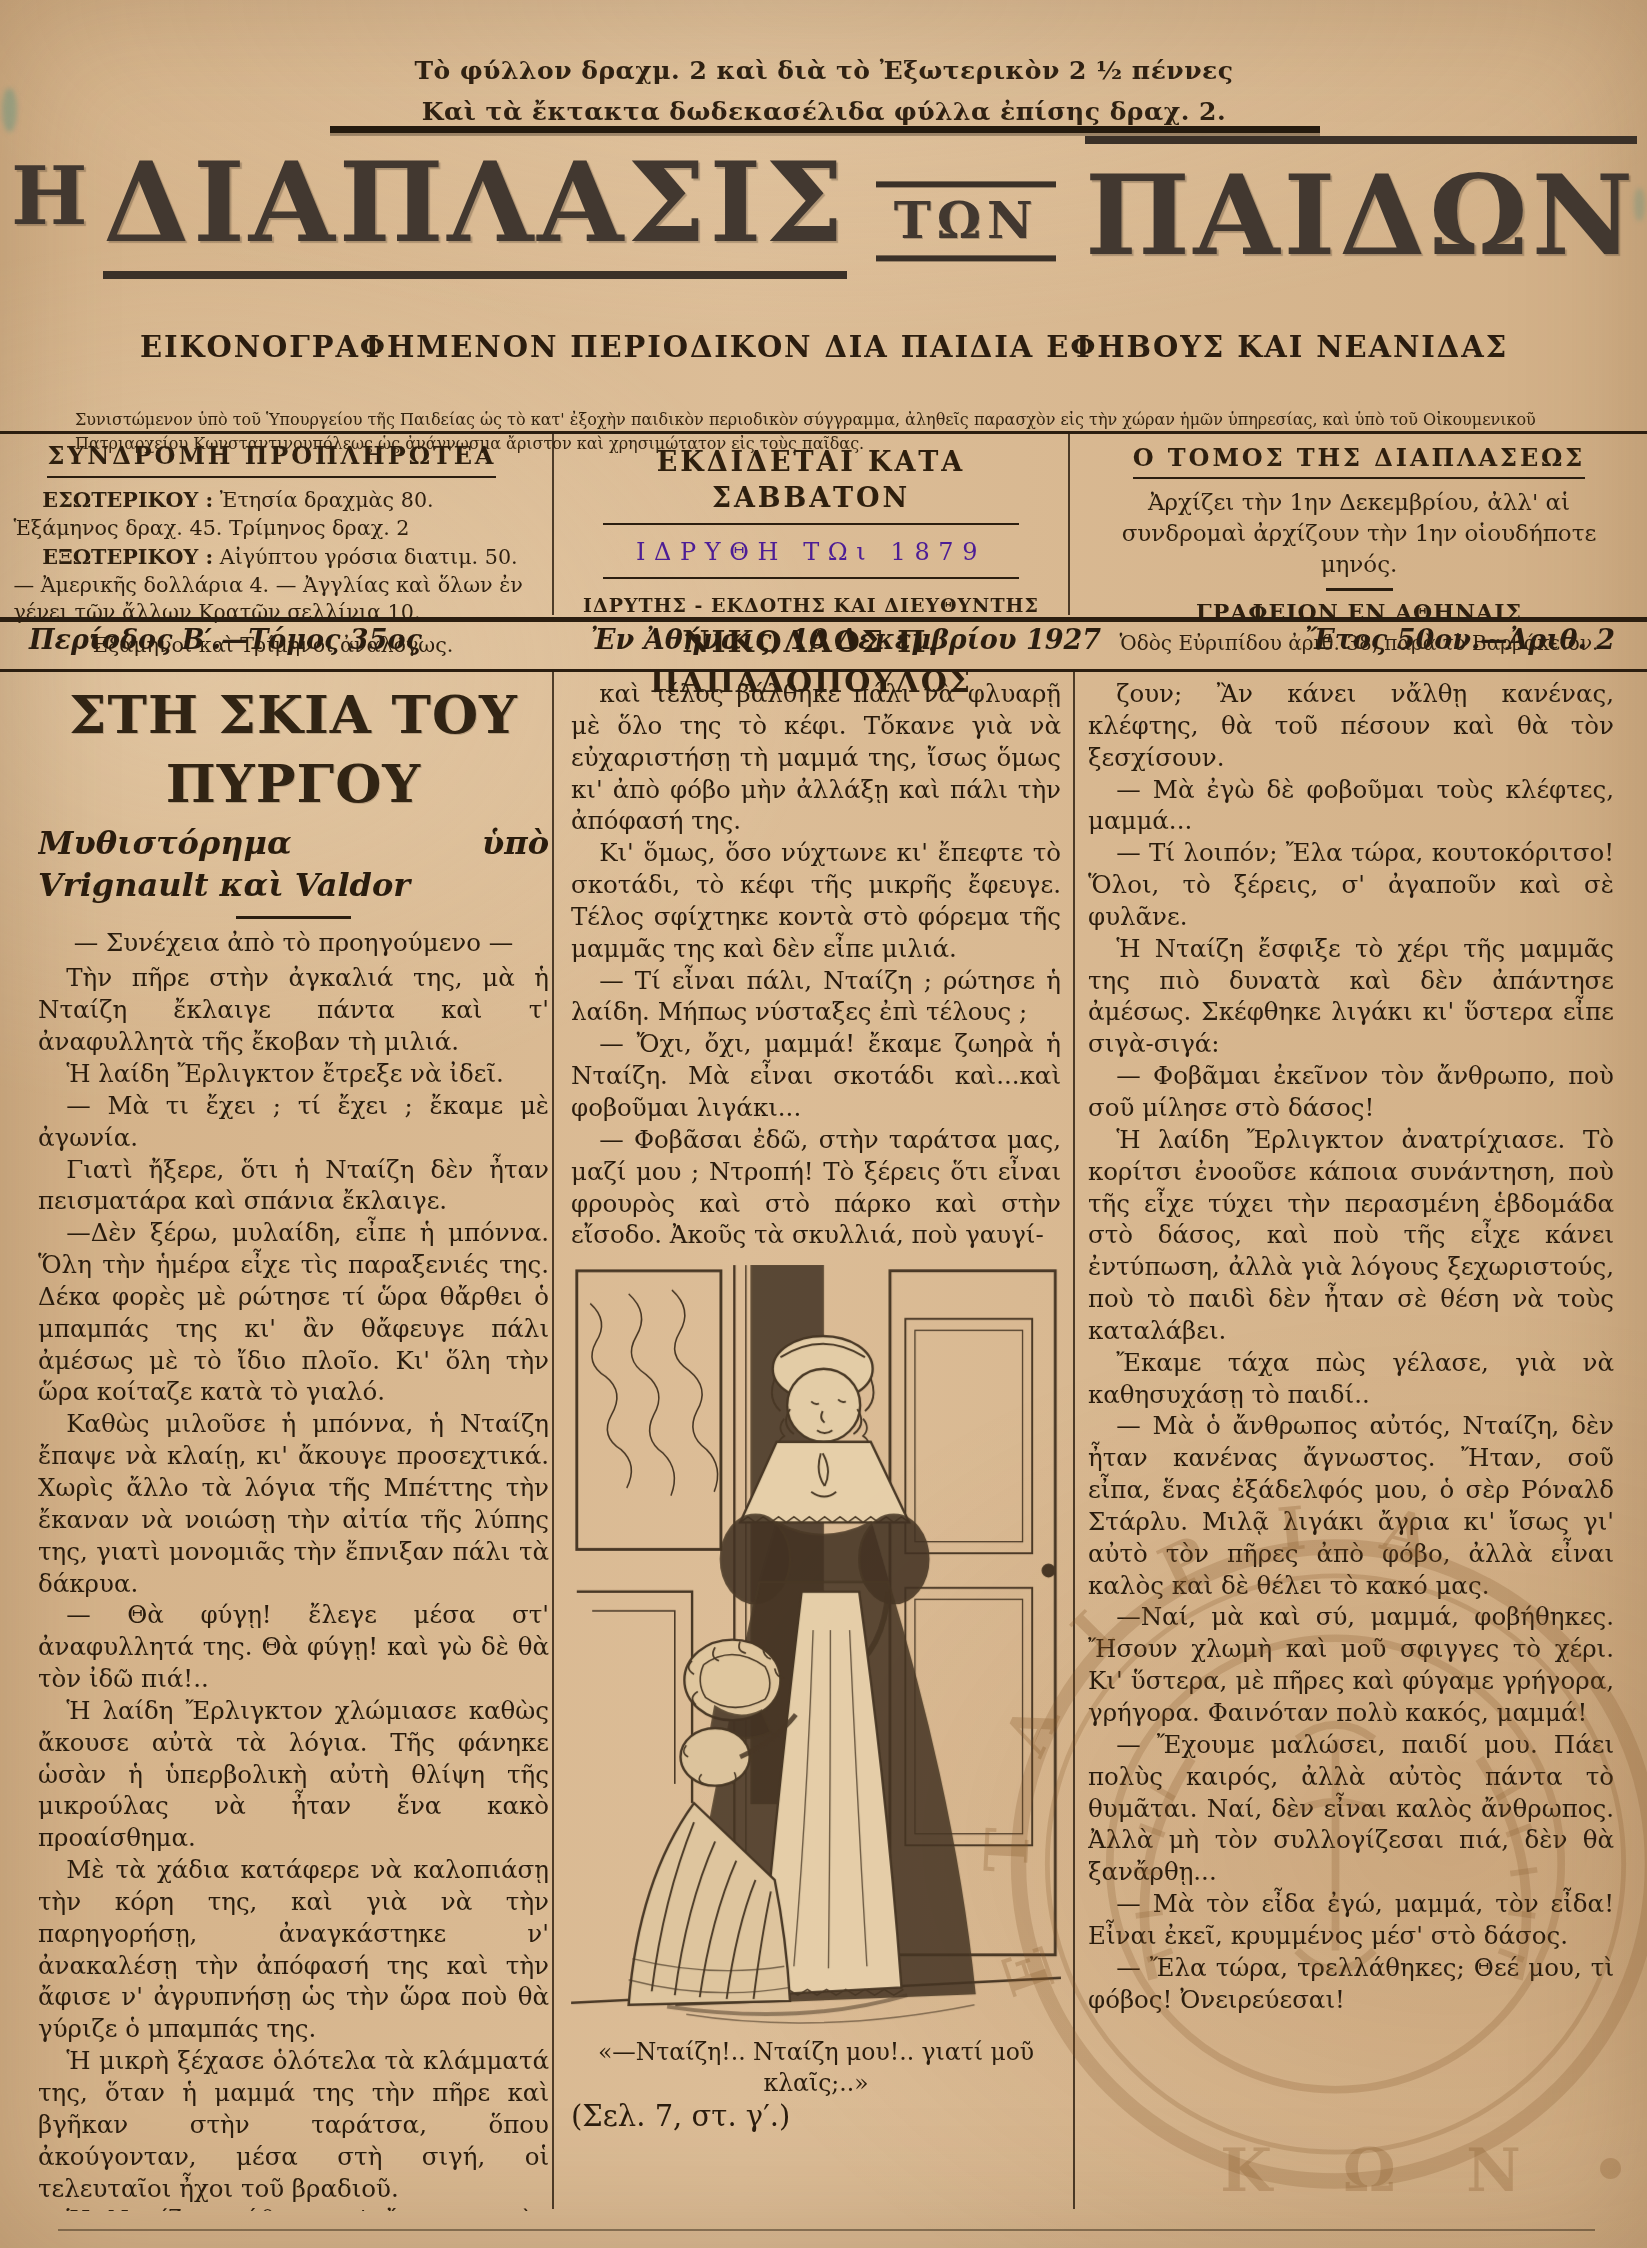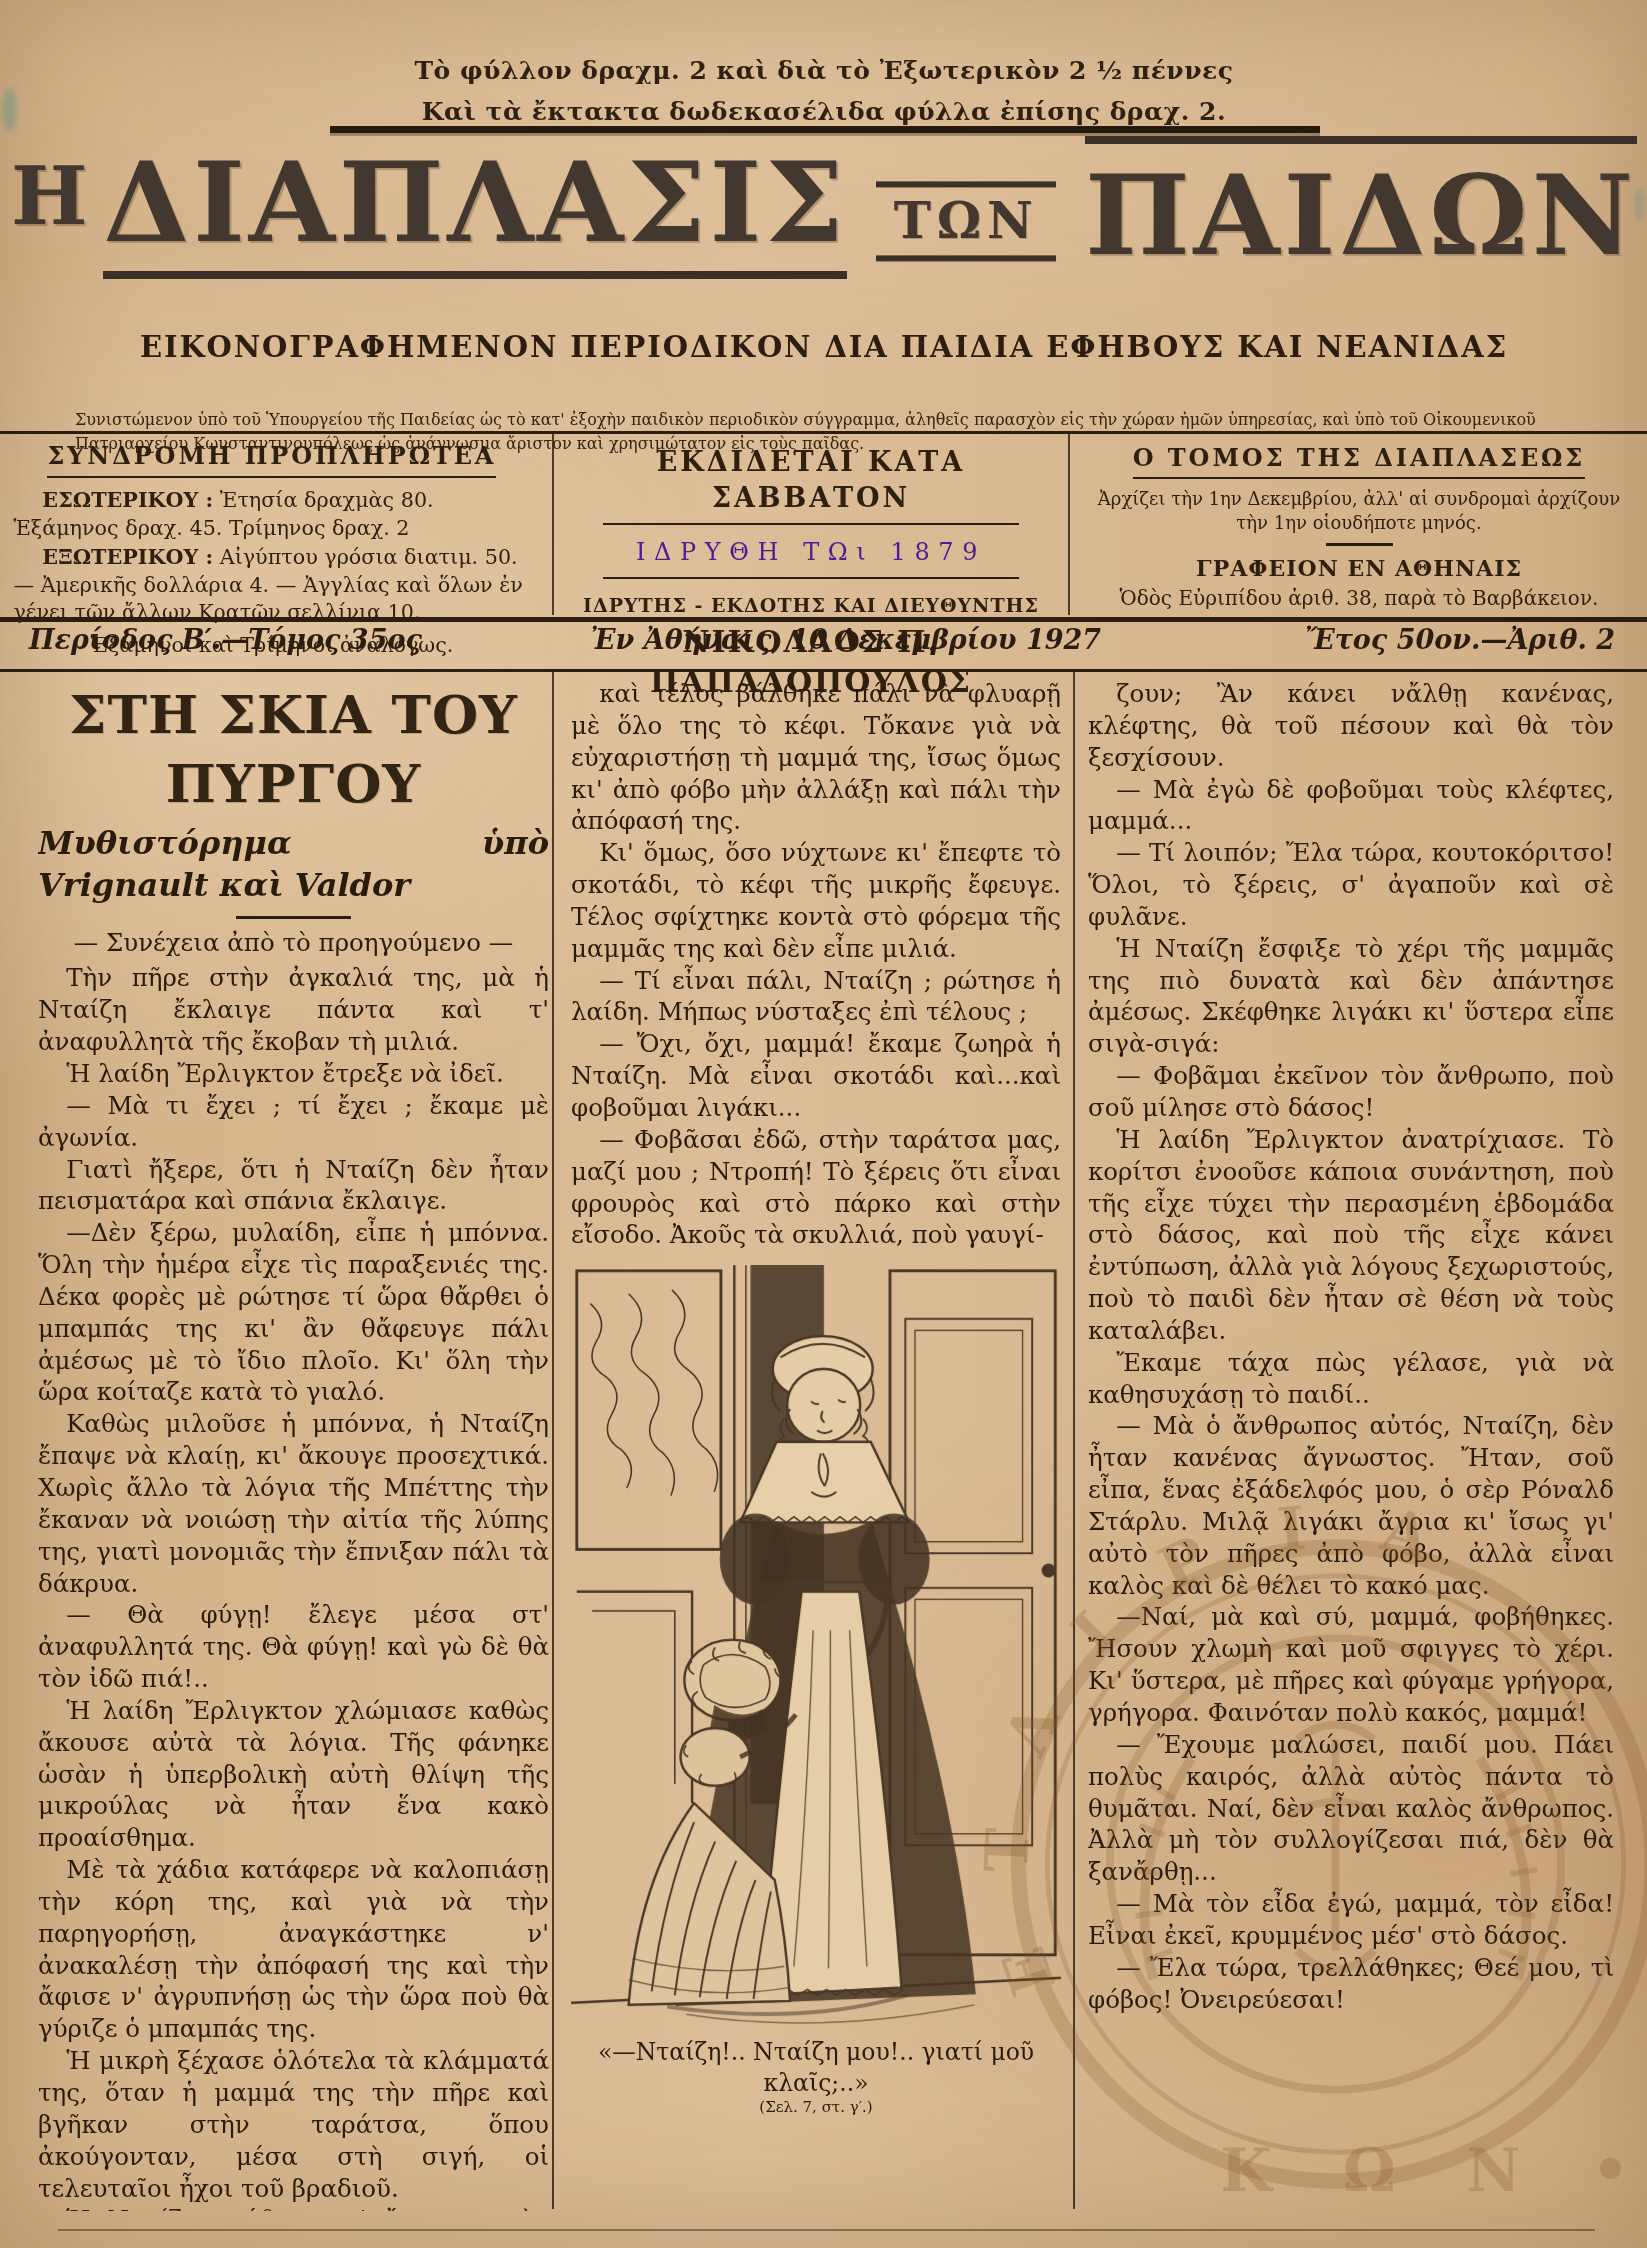--- a/index.html
+++ b/index.html
@@ -53,21 +53,21 @@
   .box-sub p{margin:0 0 1.9px;text-indent:1.4em;}
   .box-sub .note{text-align:center;text-indent:0;margin-top:5.8px;}
   .box-pub{left:565px;width:492px;text-align:center;}
   .pub-l1{font-weight:bold;font-size:27px;letter-spacing:2.9px;margin-top:9.6px;}
   .pub-l2{font-size:24px;letter-spacing:8.6px;margin-top:12.5px;color:#4c1d95;}
   .pub-l3{font-weight:bold;font-size:19px;letter-spacing:1px;margin-top:14.4px;}
   .pub-l4{font-weight:bold;font-size:30px;letter-spacing:1.9px;margin-top:3.8px;}
   .pub-rule{height:1.9px;background:#2b1e10;margin:7.7px 38px 0;}
   .box-vol{left:1084px;width:550px;text-align:center;}
   .box-vol .tl{margin:7.7px 0 7.7px;}
-  .vol-body{font-size:18px;line-height:1.35;text-align:center;padding:0 7.7px;margin:0;}
+  .vol-body{font-size:23px;line-height:1.35;text-align:center;padding:0 7.7px;margin:0;}
   .vol-rule{width:67px;height:2.9px;background:#2b1e10;margin:7.7px auto 7.7px;}
   .vol-office{font-weight:bold;font-size:22px;letter-spacing:1px;}
   .vol-addr{font-size:20px;margin-top:1.9px;}
 
   
   .dateline{position:absolute;top:624px;left:0;right:0;height:42px;font-style:italic;
     font-weight:bold;font-size:27px;color:#2b1d0f;}
   .dl-left{position:absolute;left:29px;}
   .dl-center{position:absolute;left:0;right:0;text-align:center;padding-left:44px;}
   .dl-right{position:absolute;right:33px;}
@@ -80,21 +80,21 @@
   .col3{left:1088px;width:526px;}
   .col p{margin:0;text-indent:1.15em;}
   .headline{font-size:53px;font-weight:bold;text-align:center;letter-spacing:1px;
     margin:1.9px 0 5.8px;text-indent:0 !important;color:#312414;text-shadow:1px 1px 0 rgba(43,30,16,.2);}
   .byline{font-style:italic;font-size:32px;margin:0;text-indent:0 !important;font-weight:bold;}
   .byrule{width:115px;height:2.9px;background:#2b1e10;margin:9.6px auto 7.7px;}
   .continuation{text-align:center;text-indent:0 !important;margin-bottom:3.8px !important;}
 
   figure.illus{margin:13.4px 0 5.8px;padding:0;}
   .caption{text-align:center;font-size:23.5px;margin-top:9.6px;text-indent:0 !important;}
-  .caption2{text-align:center;font-size:15px;margin-top:1.9px;text-indent:0 !important;}
+  .caption2{text-align:left;font-size:29px;margin-top:1.9px;text-indent:0 !important;}
 
   .rule-bottom{top:2229px;left:58px;width:1537px;height:1.9px;background:rgba(43,30,16,.45);}
 
   
   .stamp{position:absolute;left:980px;top:1499px;pointer-events:none;}
 </style>
 </head>
 <body>
 
 <div class="vignette"></div>

